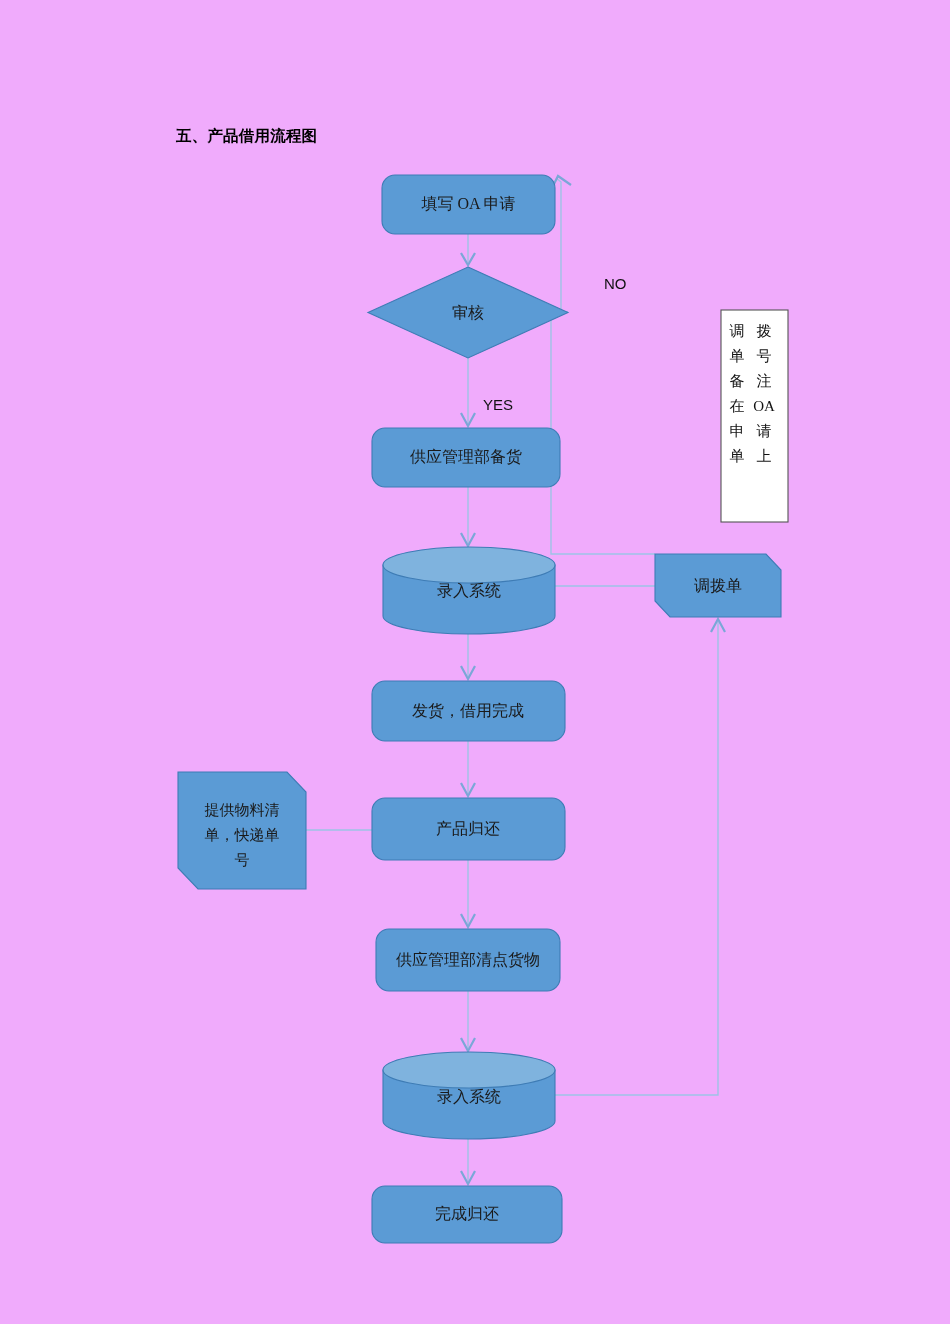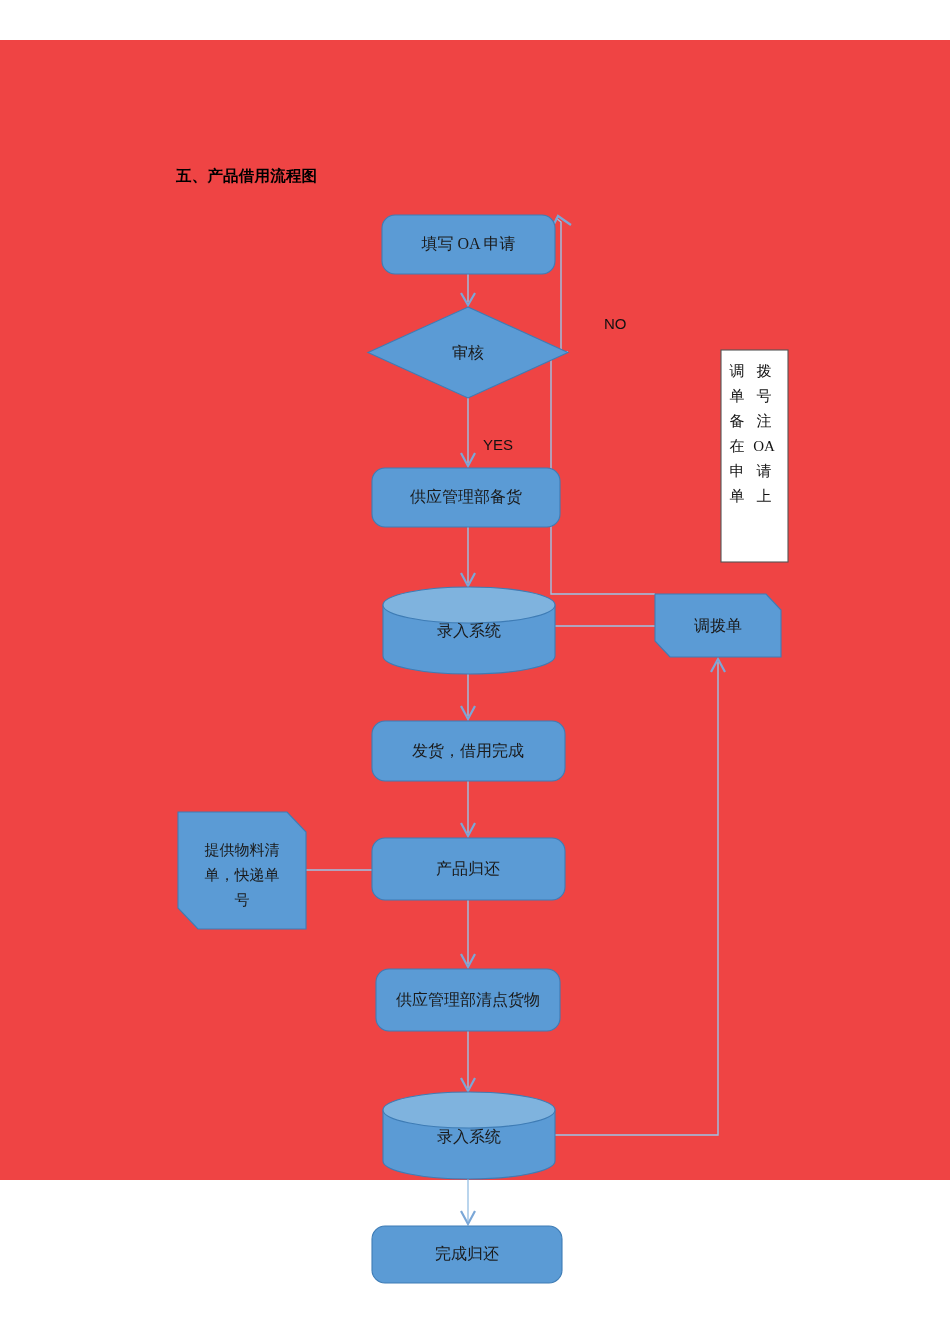--- a/index.html
+++ b/index.html
@@ -11,23 +11,22 @@
     width: 950px;
     height: 1344px;
     position: relative;
     font-family: "Liberation Sans", "DejaVu Sans", sans-serif;
     overflow: hidden;
   }
   #page {
     position: absolute;
     left: 0; top: 0;
     width: 950px;
-    height: 1140px;
-    background: #ef4444;
-    margin-top: 40px;
+    height: 1324px;
+    background: #f0abfc;
   }
   #doc-title {
     position: absolute;
     left: 176px;
     top: 126px;
     font-size: 15.5px;
     font-weight: bold;
     color: #000000;
     letter-spacing: 0.2px;
     white-space: nowrap;

